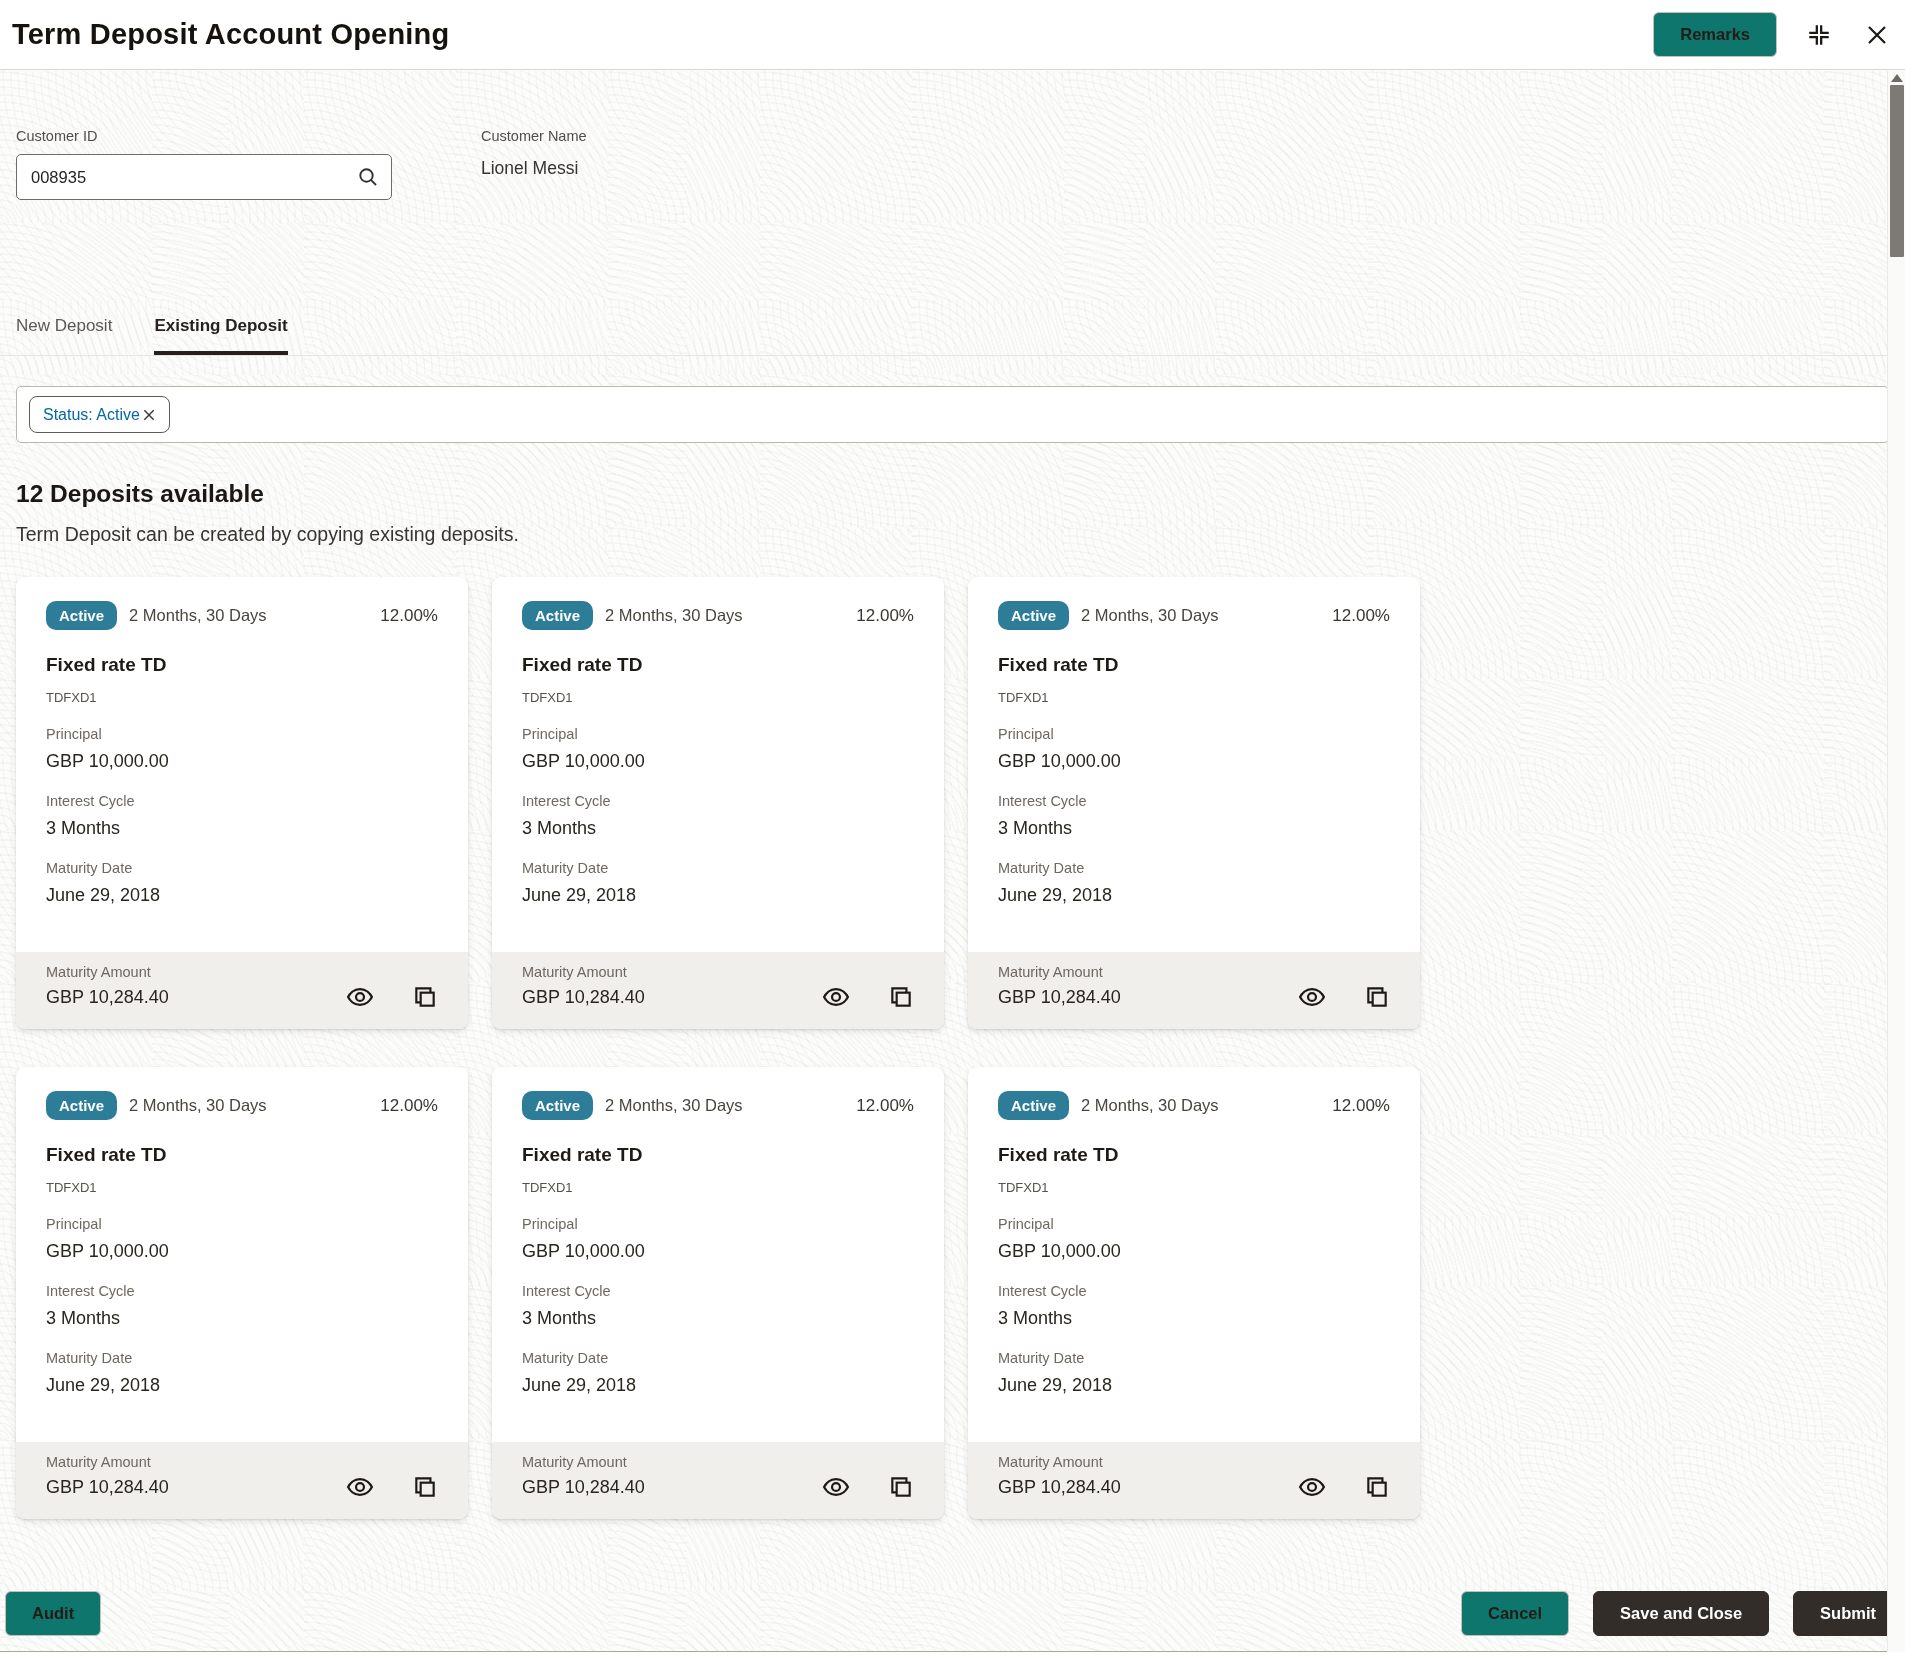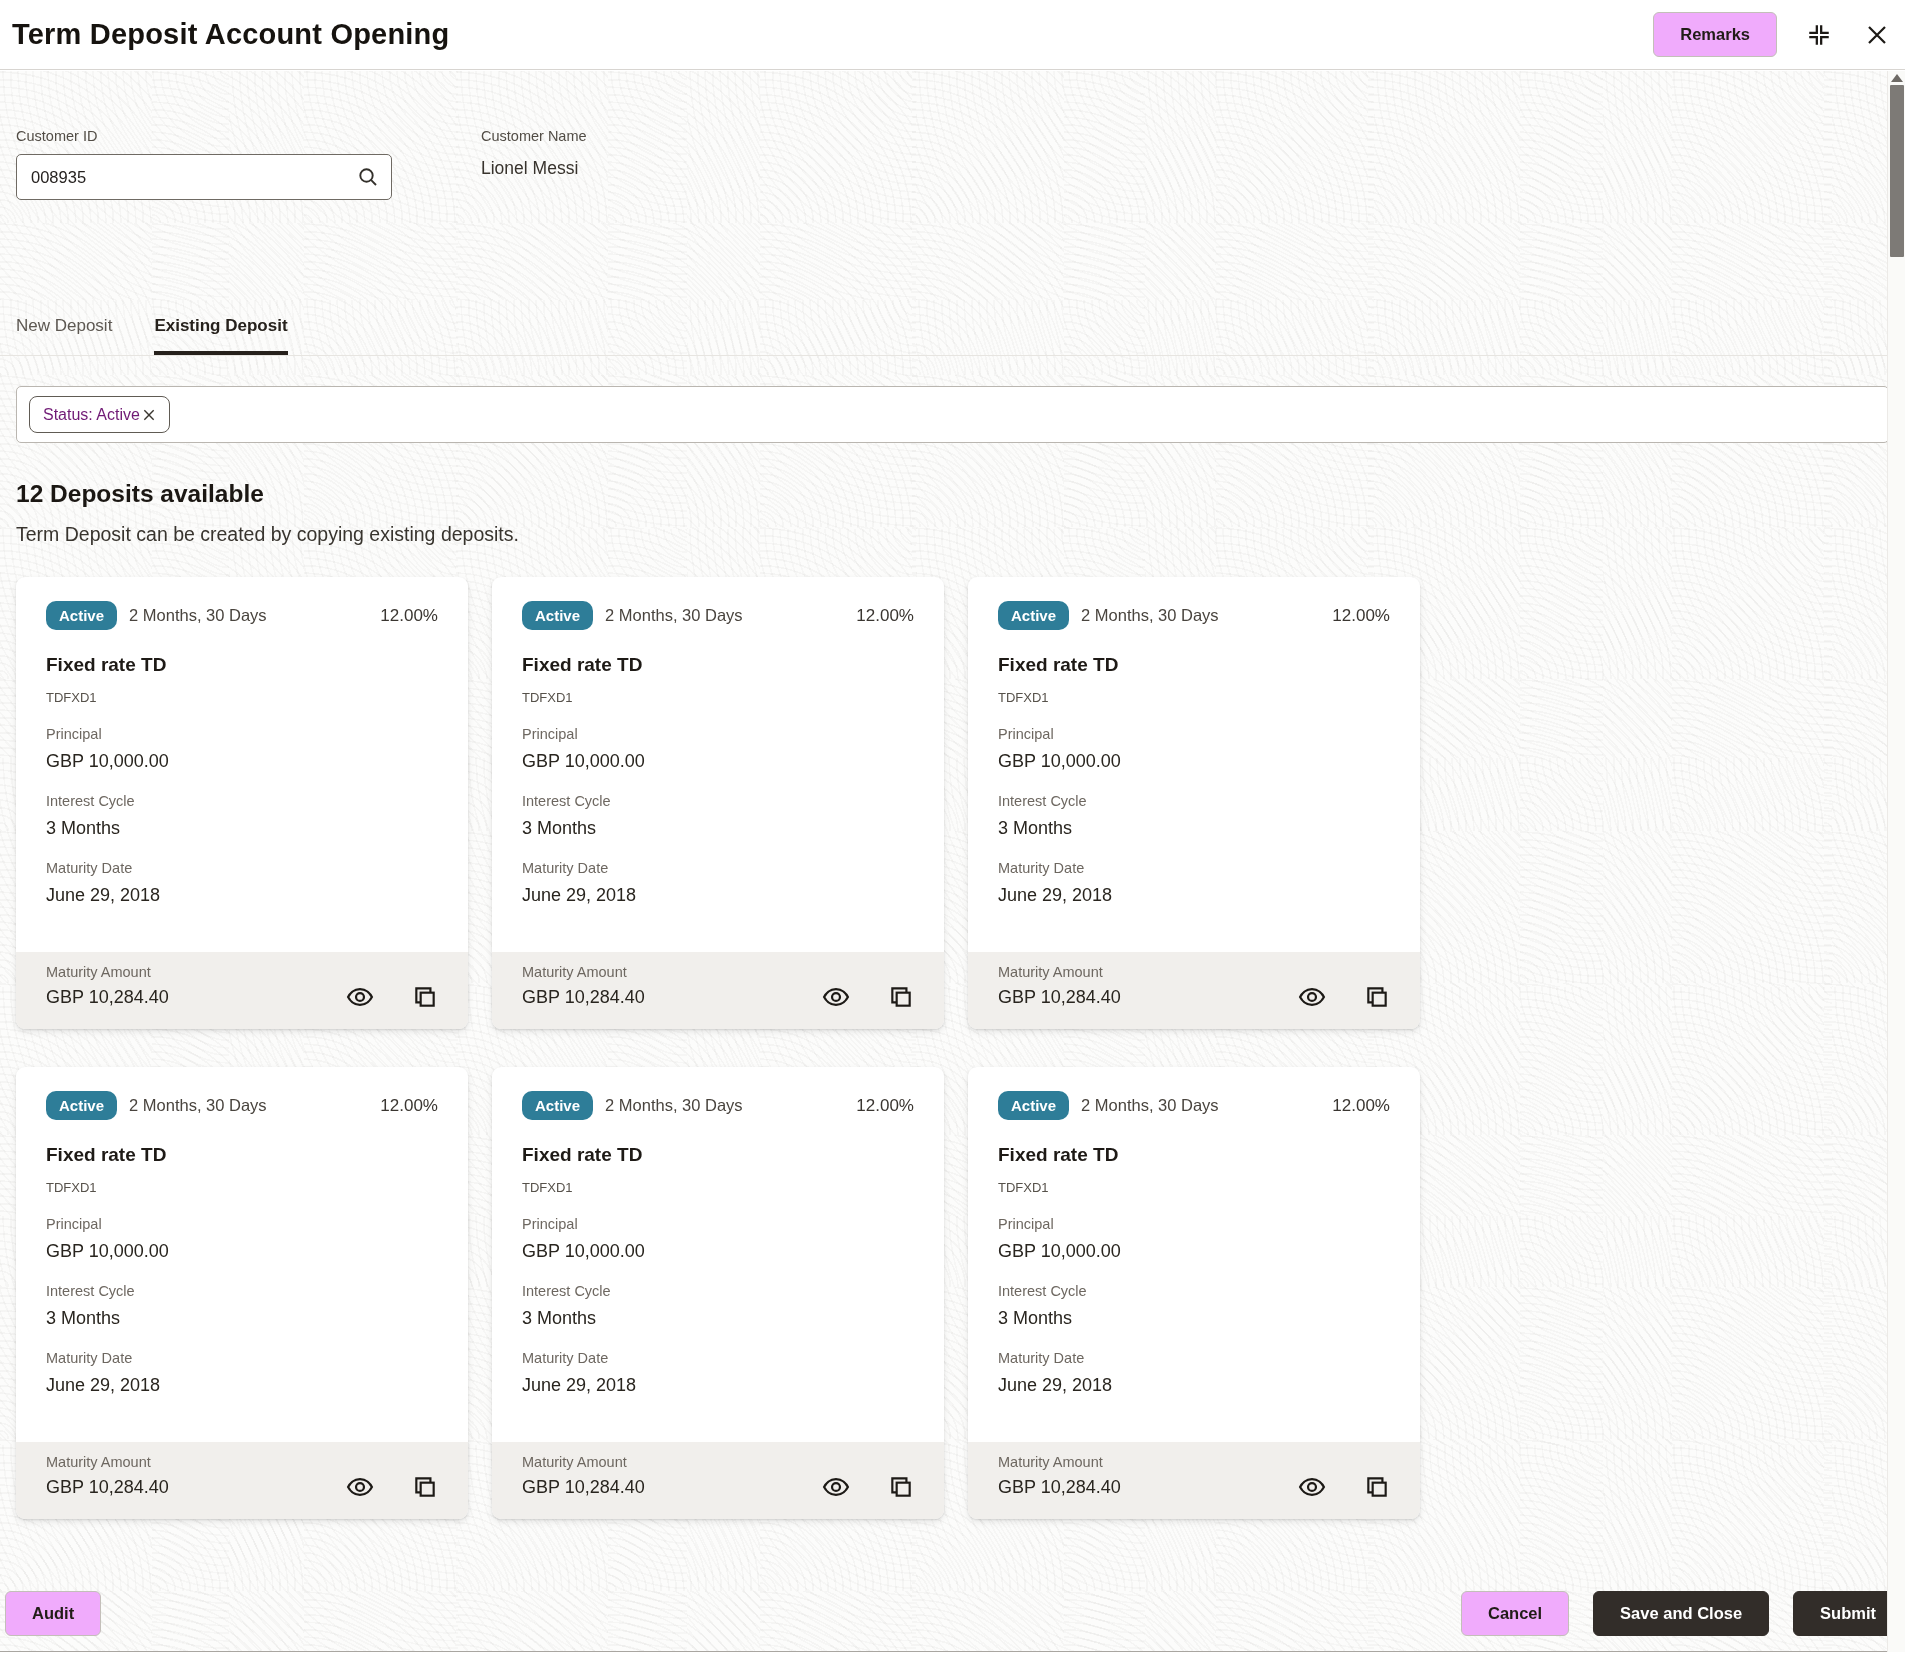--- a/index.html
+++ b/index.html
@@ -7,21 +7,21 @@
               font-family:"Liberation Sans", sans-serif; color:#191613; overflow:hidden; }
   .app { position:relative; width:1905px; height:1675px; background:#fff; }
 
   
   .hdr { position:absolute; top:0; left:0; right:0; height:70px; background:#fff;
          border-bottom:1px solid #d8d5d1; display:flex; align-items:center;
          justify-content:space-between; padding:0 12px; z-index:5; }
   .hdr h1 { font-size:29px; font-weight:bold; letter-spacing:.2px; color:#16130f; }
   .hdr-actions { display:flex; align-items:center; gap:26px; }
   .btn { font-family:inherit; font-size:16.5px; font-weight:600; color:#211c17;
-         background:#f0abfc; border:1px solid #c3bfb9; border-radius:6px;
+         background:#0f766e; border:1px solid #c3bfb9; border-radius:6px;
          height:45px; padding:0 26px; cursor:pointer; }
   .icon-btn { background:none; border:none; cursor:pointer; width:32px; height:32px;
               display:flex; align-items:center; justify-content:center; }
 
   
   .content { position:absolute; top:71px; left:0; right:0; height:1581px;
              border-bottom:1px solid #a9a6a1;
              background-color:#fcfcfb;
              background-image:
                repeating-radial-gradient(circle at 0 100%, rgba(90,85,80,.045) 0 1.6px, transparent 1.6px 7.5px),
@@ -45,21 +45,21 @@
           margin-left:-27px; margin-right:-27px; padding:0 27px; }
   .tab { font-size:17px; color:#5d5852; padding-bottom:15px; cursor:pointer;
          border-bottom:4px solid transparent; }
   .tab.active { color:#26211c; font-weight:600; border-bottom-color:#26211c; }
 
   
   .filter-bar { margin-top:30px; height:57px; background:#fff; border:1px solid #bab6b0;
                 border-radius:5px; display:flex; align-items:center; padding:0 12px; }
   .chip { display:inline-flex; align-items:center; gap:2px; height:37px; padding:0 13px;
           border:1px solid #605b54; border-radius:8px; background:#fff;
-          font-size:16px; color:#701a75; }
+          font-size:16px; color:#0369a1; }
   .chip svg { cursor:pointer; }
 
   .count-h { margin-top:37px; font-size:24.5px; font-weight:bold; color:#1b1713; }
   .subtitle { margin-top:15px; font-size:19.5px; color:#38342e; }
 
   
   .cards { margin-top:31px; display:grid; grid-template-columns:repeat(3,452px);
            column-gap:24px; row-gap:38px; }
   .card { position:relative; width:452px; height:452px; background:#fff; border-radius:9px;
           box-shadow:0 1px 2px rgba(0,0,0,.10), 0 3px 7px rgba(0,0,0,.09);

